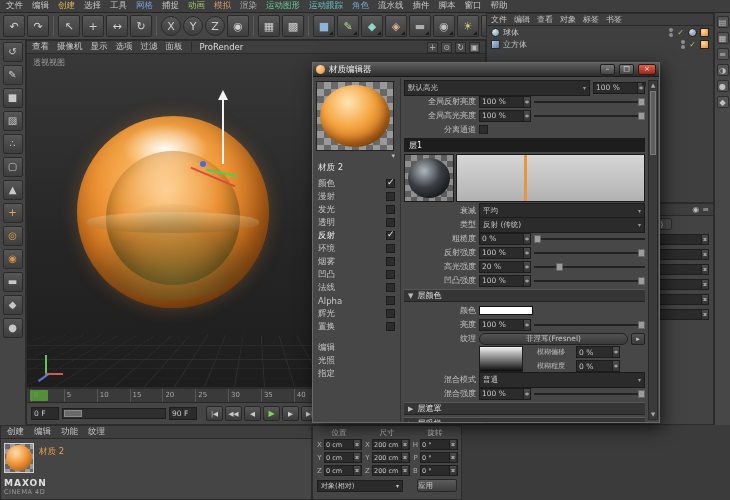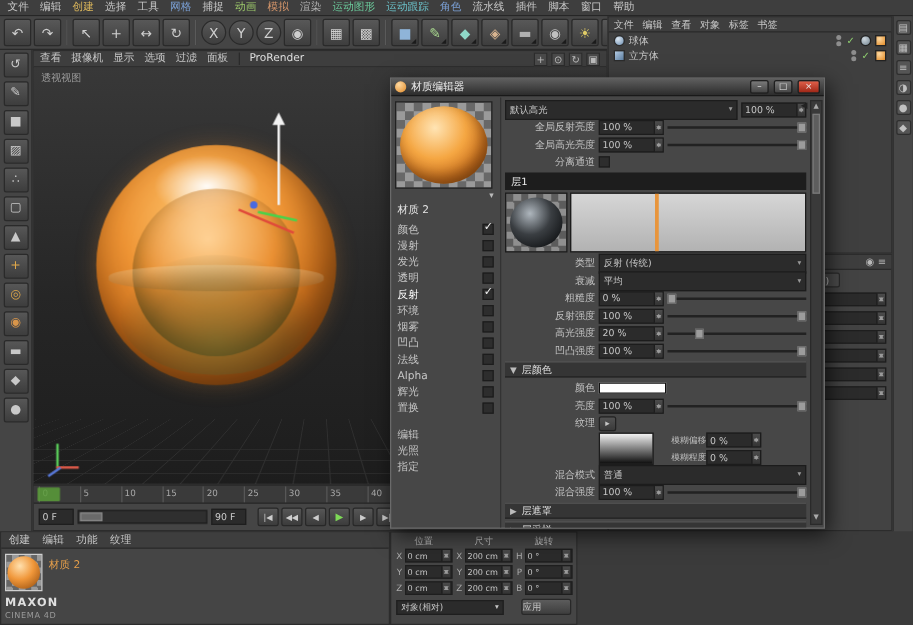--- a/index.html
+++ b/index.html
@@ -151,21 +151,21 @@
 .texprev-ball{width:50px;border:1px solid #1c1c1c;background:repeating-conic-gradient(#8f8f8f 0 25%,#5c5c5c 0 50%) 0 0/12px 12px;position:relative;flex:none}
 .texprev-ball::after{content:"";position:absolute;inset:3px;border-radius:50%;background:radial-gradient(circle at 38% 32%,#aeb6bd,#3a3e42 45%,#101214 85%)}
 .texprev-grad{flex:1;border:1px solid #1c1c1c;background:linear-gradient(#d6d6d6,#b2b2b2);position:relative}
 .texprev-line{position:absolute;left:36%;top:0;bottom:0;width:3px;background:#e8953c}
 .swatch{width:54px;height:9px;background:#ffffff;border:1px solid #111;flex:none}
 .texbtn{flex:1;height:12px;background:linear-gradient(#525252,#3a3a3a);border:1px solid #222;border-radius:6px;display:flex;align-items:center;justify-content:center;font-size:7.5px;min-width:0}
 .texmore{width:14px;height:12px;background:linear-gradient(#525252,#3a3a3a);border:1px solid #222;border-radius:2px;font-size:7px;text-align:center;line-height:11px;flex:none}
 .fresnel-row{display:flex;gap:4px;margin:1px 0 1px 75px;height:26px}
 .fres-grad{width:44px;background:linear-gradient(#f2f2f2,#0c0c0c);border:1px solid #1c1c1c;flex:none}
 .fres-fields{flex:1;display:flex;flex-direction:column;gap:2px;min-width:0}
-.fr{display:flex;align-items:center;gap:0;height:12px}
+.fr{display:flex;align-items:center;gap:11px;height:12px}
 .flbl{width:38px;font-size:7px;color:#bdbdbd;text-align:right;flex:none}
 .mw-sb{position:absolute;right:1px;top:2px;bottom:2px;width:10px;background:#3a3a3a;border:1px solid #2a2a2a}
 .mw-sb .sb-up,.mw-sb .sb-dn{height:9px;font-size:5.5px;text-align:center;color:#aaa;line-height:9px}
 .mw-sb .sb-dn{position:absolute;bottom:0;left:0;right:0}
 .sb-thumb{position:absolute;top: 10px;left:1px;right:1px;height:64px;background:#5e5e5e;border:1px solid #7a7a7a}
 .mw-collapse{position:absolute;right:13px;top:2px;font-size:7px;color:#222}
 </style>
 </head>
 <body>
 
@@ -656,34 +656,34 @@
       <div class="layerbar">
           <span>层1</span>
         </div>
       <div class="texprev">
         <div class="texprev-ball"></div>
         <div class="texprev-grad">
             <div class="texprev-line"></div>
           </div>
       </div>
       <div class="r">
+        <span class="lbl">衰减</span>
+        <div class="dd">
+            <span>平均</span>
+            <span class="arr">▾</span>
+          </div>
+      </div>
+      <div class="r">
         <span class="lbl">类型</span>
         <div class="dd">
             <span>反射 (传统)</span>
             <span class="arr">▾</span>
           </div>
       </div>
       <div class="r">
-        <span class="lbl">衰减</span>
-        <div class="dd">
-            <span>平均</span>
-            <span class="arr">▾</span>
-          </div>
-      </div>
-      <div class="r">
         <span class="lbl">粗糙度</span>
         <div class="val">
             <span>0 %</span>
             <span class="spin"></span>
           </div>
         <div class="slider">
             <span class="handle p0"></span>
           </div>
       </div>
       <div class="r">
@@ -729,20 +729,23 @@
         <div class="val">
             <span>100 %</span>
             <span class="spin"></span>
           </div>
         <div class="slider">
             <span class="handle p100"></span>
           </div>
       </div>
       <div class="r">
         <span class="lbl">纹理</span>
+        <div class="texbtn">
+            <span>菲涅耳(Fresnel)</span>
+          </div>
         <div class="texmore">▸</div>
       </div>
       <div class="fresnel-row">
         <div class="fres-grad"></div>
         <div class="fres-fields">
           <div class="fr">
             <span class="flbl">模糊偏移</span>
             <div class="val sm">
                 <span>0 %</span>
                 <span class="spin"></span>

